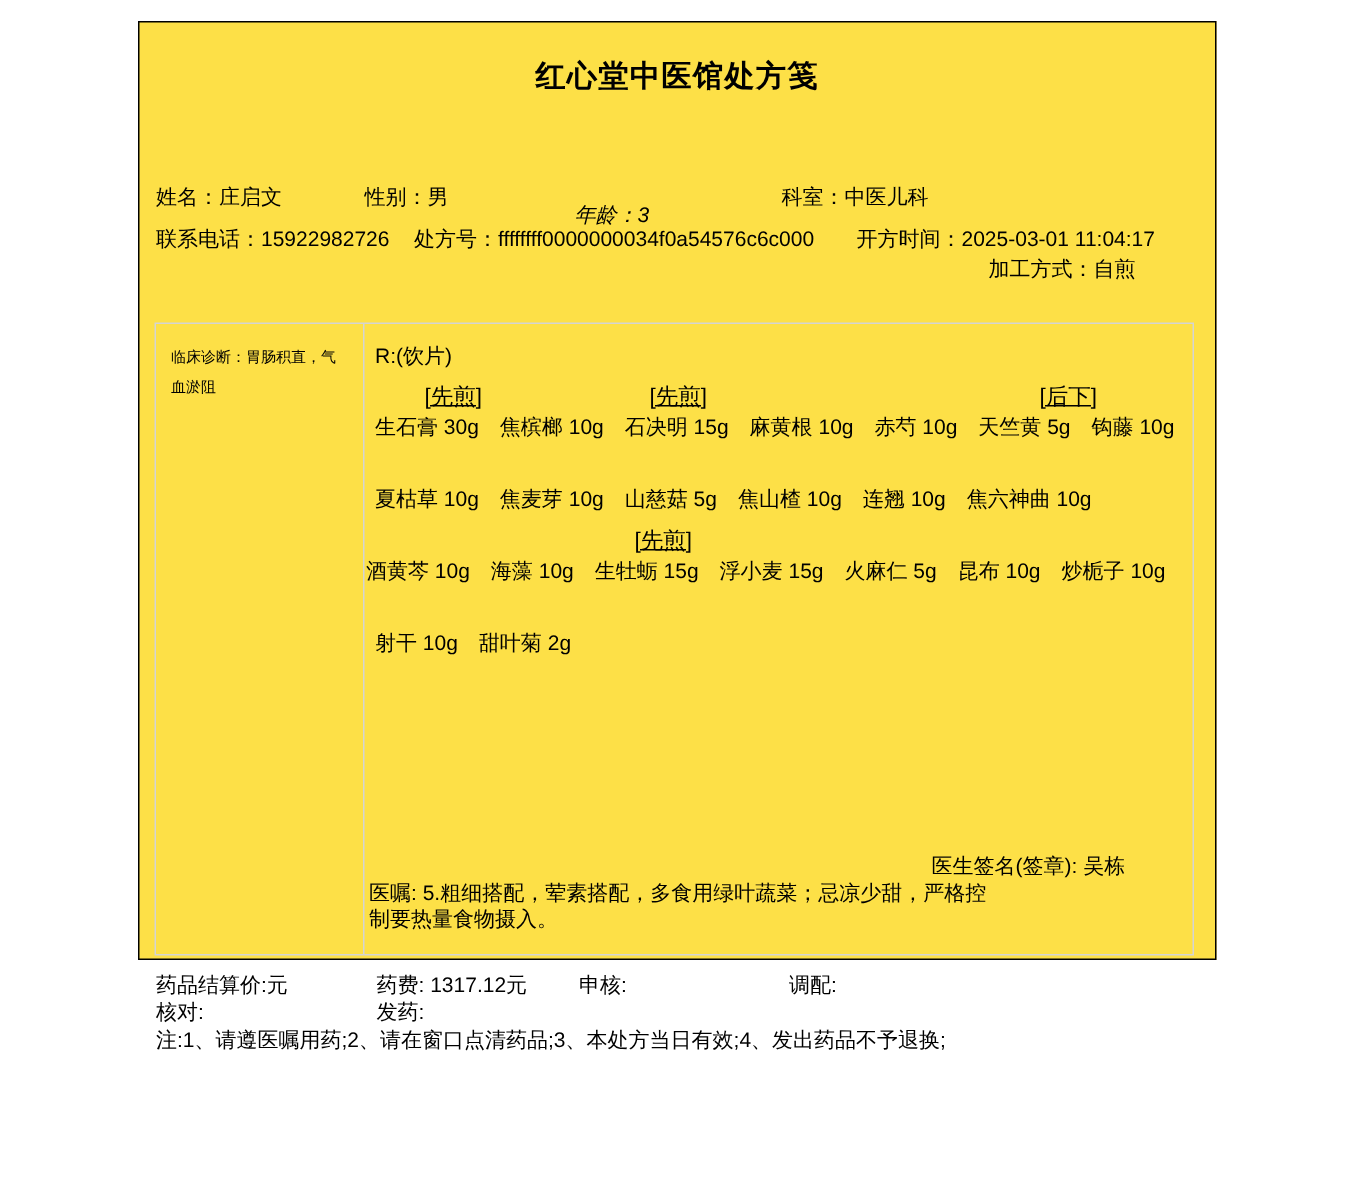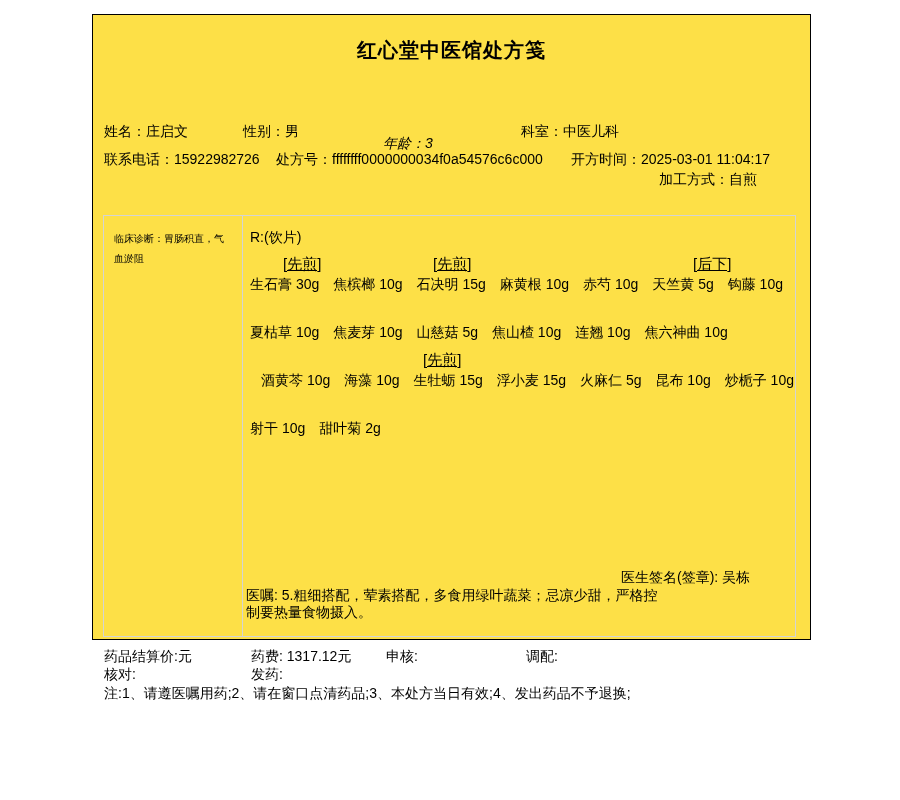--- a/index.html
+++ b/index.html
@@ -76,21 +76,21 @@
       <div class="line" style="left:7px; top:13px;">R:(饮片)</div>
 
       <span class="annot" style="left:40px; top:39px;">[先煎]</span>
       <span class="annot" style="left:190px; top:39px;">[先煎]</span>
       <span class="annot" style="left:450px; top:39px;">[后下]</span>
       <div class="line" style="left:7px; top:60px;">生石膏 30g  焦槟榔 10g  石决明 15g  麻黄根 10g  赤芍 10g  天竺黄 5g  钩藤 10g</div>
 
       <div class="line" style="left:7px; top:108px;">夏枯草 10g  焦麦芽 10g  山慈菇 5g  焦山楂 10g  连翘 10g  焦六神曲 10g</div>
 
       <span class="annot" style="left:180px; top:135px;">[先煎]</span>
-      <div class="line" style="left:18px; top:156px;">酒黄芩 10g  海藻 10g  生牡蛎 15g  浮小麦 15g  火麻仁 5g  昆布 10g  炒栀子 10g</div>
+      <div class="line" style="left:1px; top:156px;">酒黄芩 10g  海藻 10g  生牡蛎 15g  浮小麦 15g  火麻仁 5g  昆布 10g  炒栀子 10g</div>
 
       <div class="line" style="left:7px; top:204px;">射干 10g  甜叶菊 2g</div>
 
       <div class="line" style="left:378px; top:353px;">医生签名(签章): 吴栋</div>
       <div class="advice" style="left:3px; top:371px;">医嘱: 5.粗细搭配，荤素搭配，多食用绿叶蔬菜；忌凉少甜，严格控制要热量食物摄入。</div>
     </div>
   </div>
 
   <div class="footer-item" style="left:11px; top:633px;">药品结算价:元</div>
   <div class="footer-item" style="left:158px; top:633px;">药费: 1317.12元</div>

